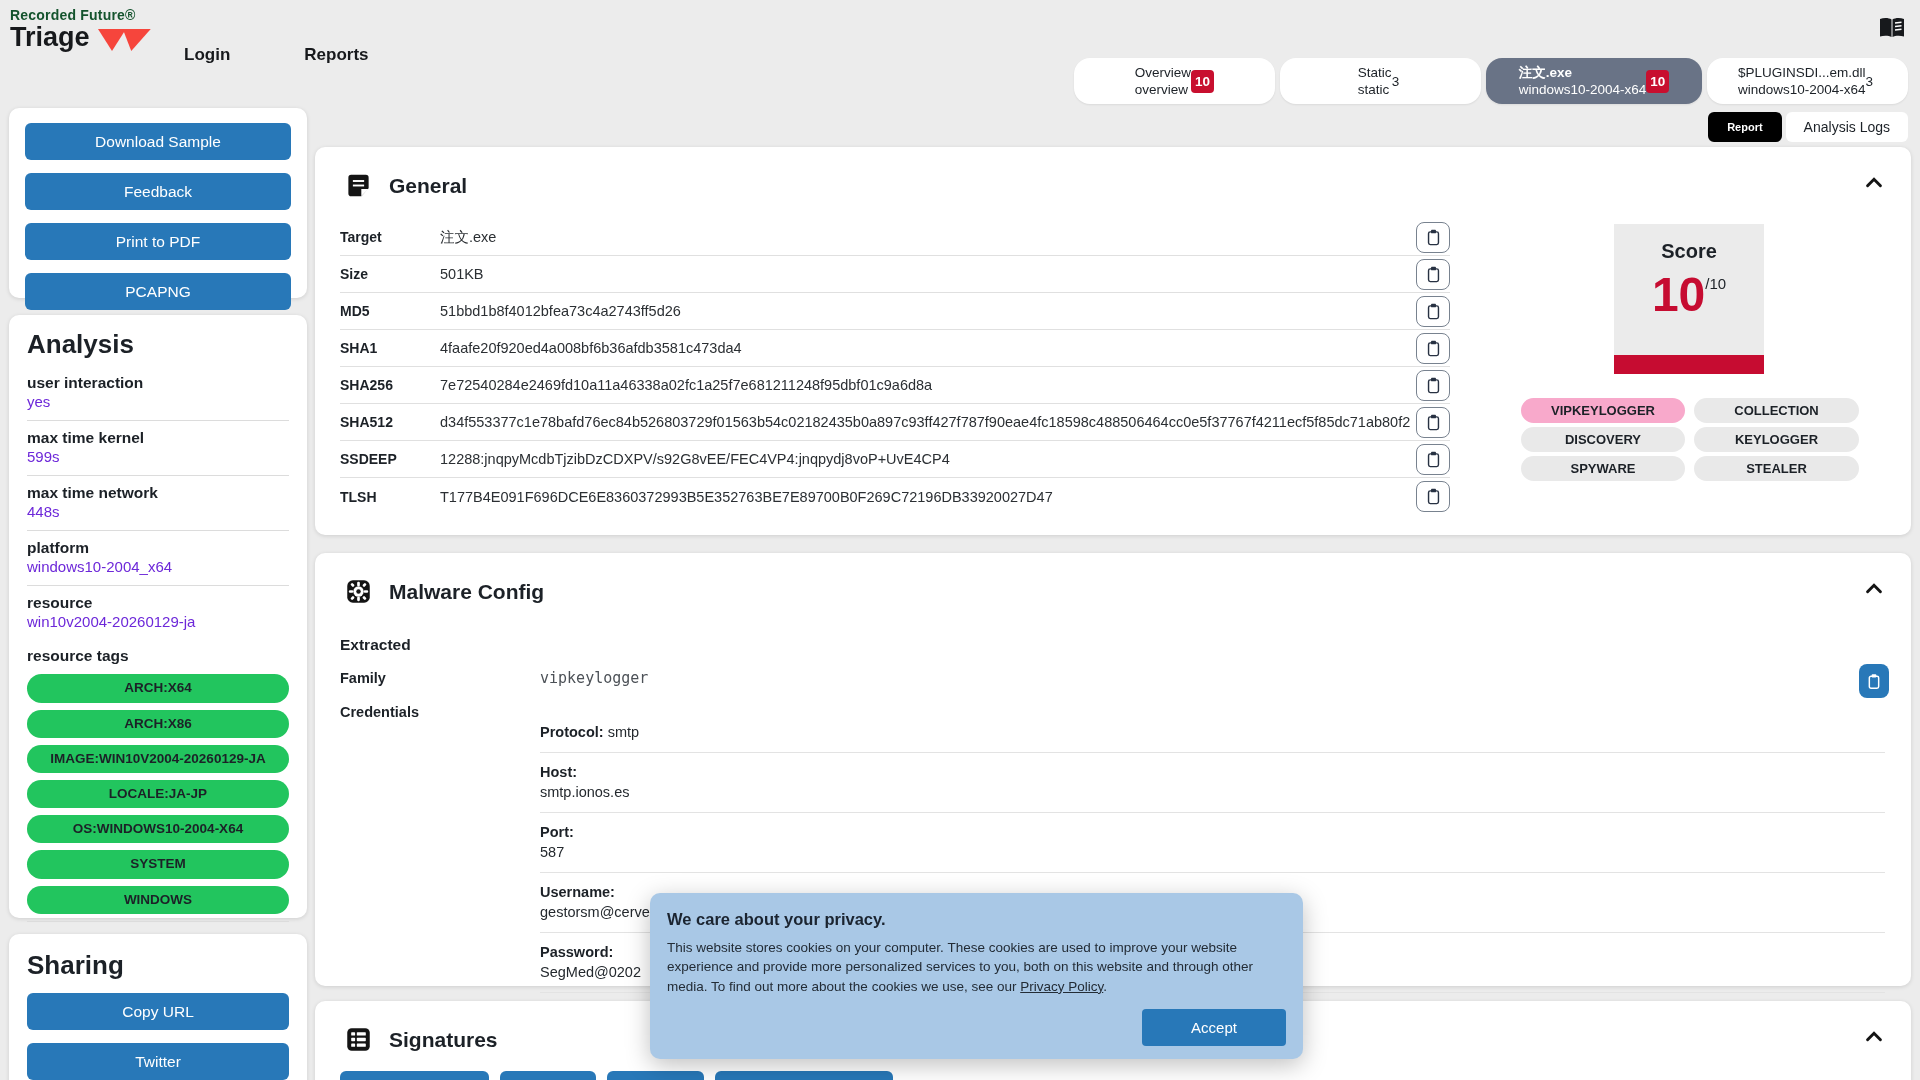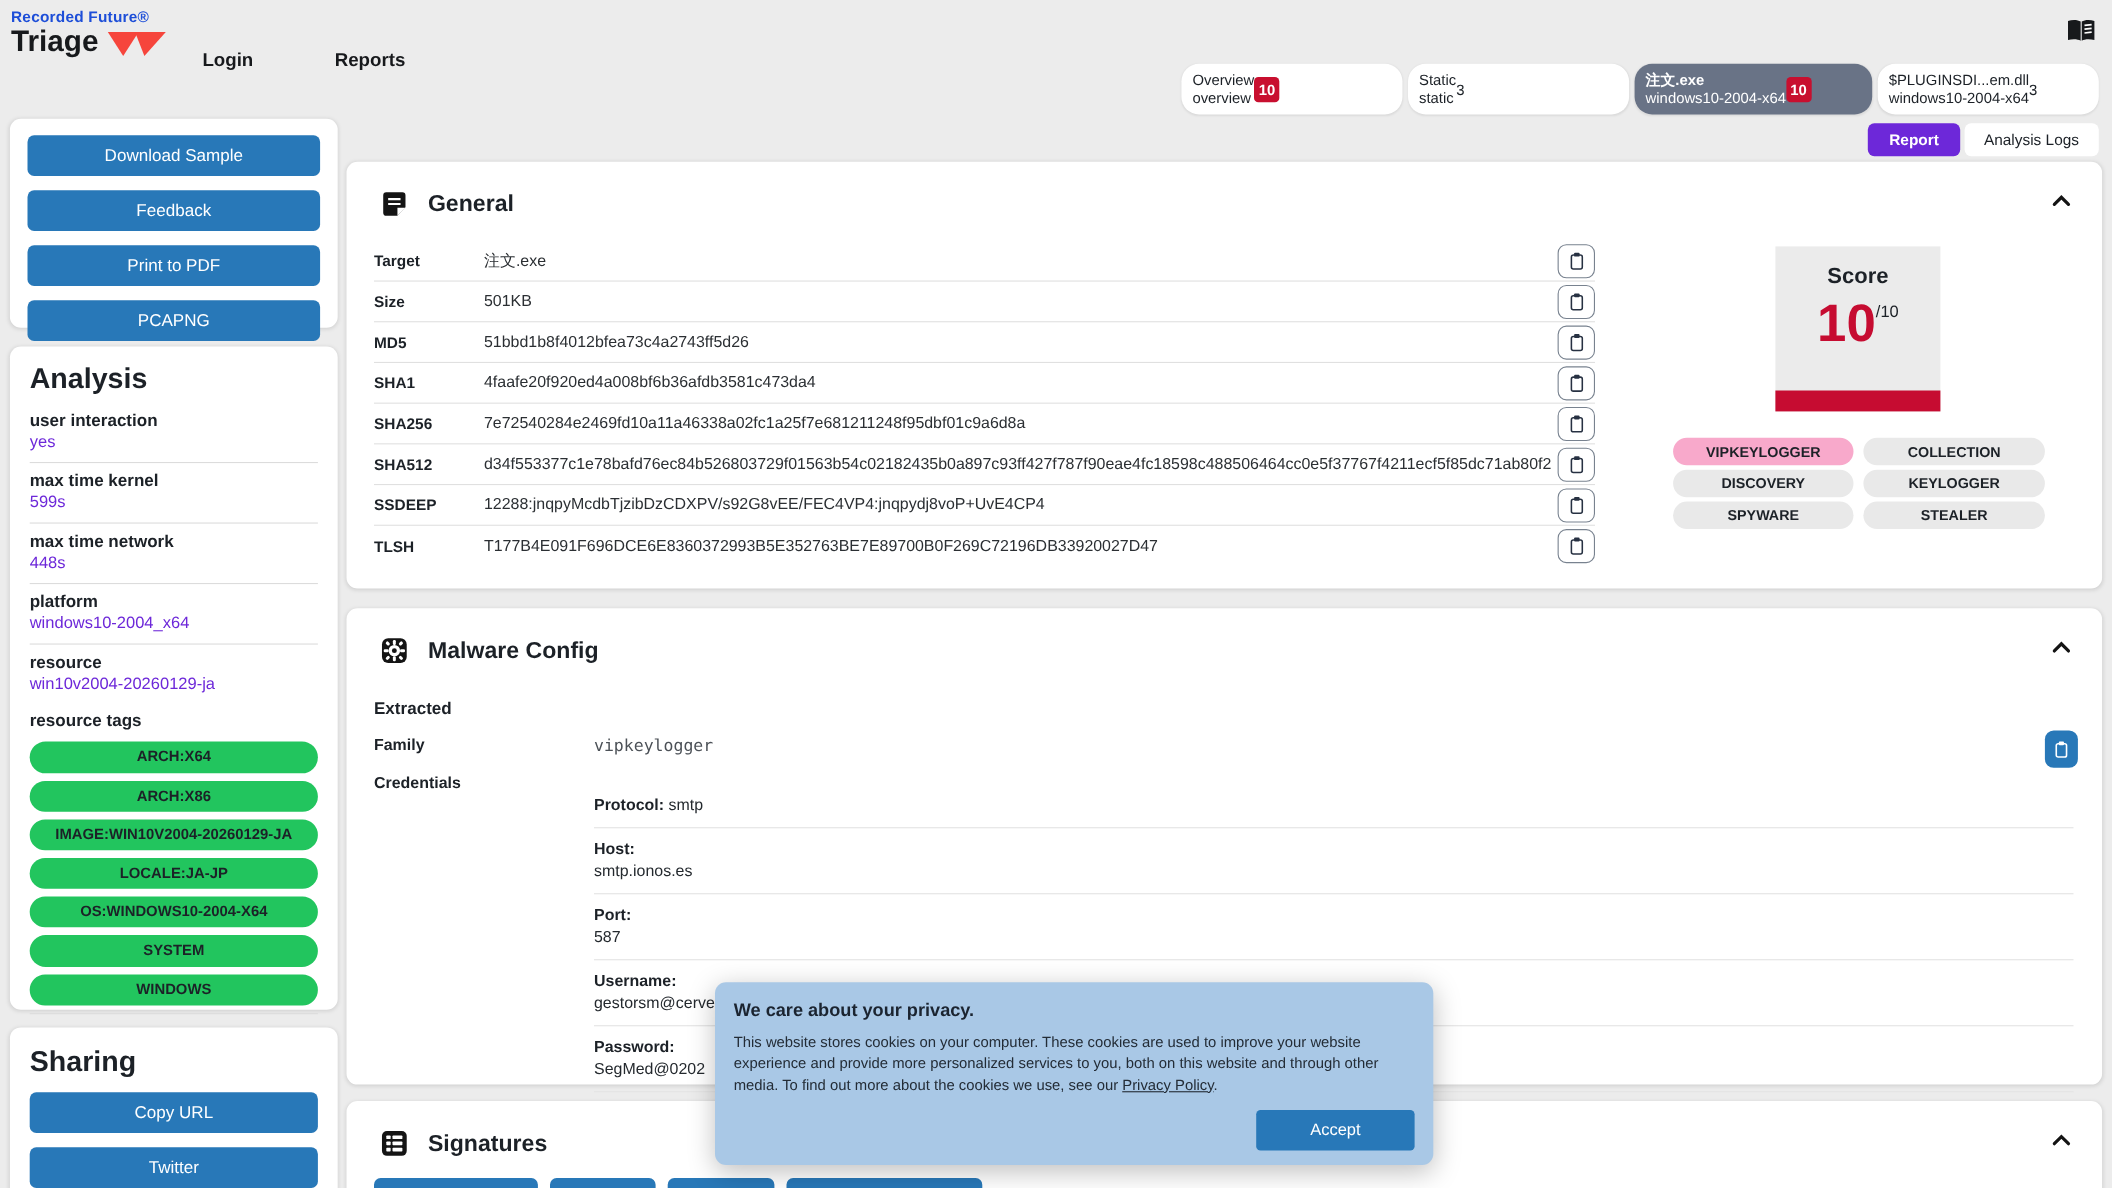--- a/index.html
+++ b/index.html
@@ -11,51 +11,51 @@
     position:relative;
   }
   .card {
     position:absolute;
     background:#fff;
     border-radius:10px;
     box-shadow:0 1px 4px rgba(0,0,0,0.13);
   }
   
   .brand { position:absolute; left:10px; top:7px; }
-  .brand-line1 { font-size:14px; font-weight:bold; letter-spacing:0.2px; color:#1d4ed8; }
+  .brand-line1 { font-size:14px; font-weight:bold; letter-spacing:0.2px; color:#14532d; }
   .brand-line2 { display:flex; align-items:center; gap:8px; margin-top:1px; }
   .brand-name { font-size:27px; font-weight:bold; color:#17191c; line-height:1; }
   .logo-tris { display:flex; margin-top:4px; }
   .tri { width:0; height:0; border-left:14px solid transparent; border-right:14px solid transparent; border-top:22px solid #f6453c; }
   .tri.t2 { margin-left:-6px; transform:skewX(-14deg); }
   .topnav { position:absolute; top:20px; display:flex; gap:74px; left:184px; }
   .topnav a { font-size:17px; font-weight:bold; color:#17191c; text-decoration:none; cursor:pointer;margin-top:25px; }
   .docs-icon { position:absolute; right:14px; top:16px; width:28px; height:24px; cursor:pointer; }
   
   .tabs { position:absolute; top:58px; right:12px; display:flex; gap:5px; }
   .tab {
     width:201px; height:46px; background:#fff; border-radius:16px;
-    display:flex; align-items:center; justify-content:flex-start;
+    display:flex; align-items:center; justify-content:center;
     padding:5px 10px; cursor:pointer; box-shadow:0 1px 2px rgba(0,0,0,0.08);
   }
   .tab.active { background:#697386; color:#fff; }
   .tab.wide { width:216px; }
   .tab-titles { display:flex; flex-direction:column; line-height:1.28; }
   .tab-title { font-size:13.5px; }
   .tab.active .tab-title { font-weight:bold; }
   .tab-sub { font-size:13.5px; }
   .badge-score {
     min-width:23px; height:23px; background:#c80f2f; border-radius:4px;
     color:#fff; font-size:13.5px; font-weight:bold;
     display:flex; align-items:center; justify-content:center; padding:0 4px;
   }
   .badge-count { font-size:13.5px; padding-right:4px; }
   .view-switch { position:absolute; top:112px; right:12px; display:flex; gap:4px; }
   .btn-report {
-    background:#6d28d9; color:#fff; font-size:14px; font-weight:bold;
+    background:#000000; color:#fff; font-size:11px; font-weight:bold;
     border:none; border-radius:6px; padding:6px 19px; height:30px; cursor:pointer;
   }
   .btn-logs {
     background:#fff; color:#1c2127; font-size:14px;
     border:none; border-radius:6px; padding:6px 18px; height:30px; cursor:pointer;
   }
   
   .sb-card1 { left:9px; top:108px; width:298px; height:190px; padding:15px 16px; }
   .btn-blue {
     display:block; width:100%; height:37px; background:#2878b8; color:#fff;

